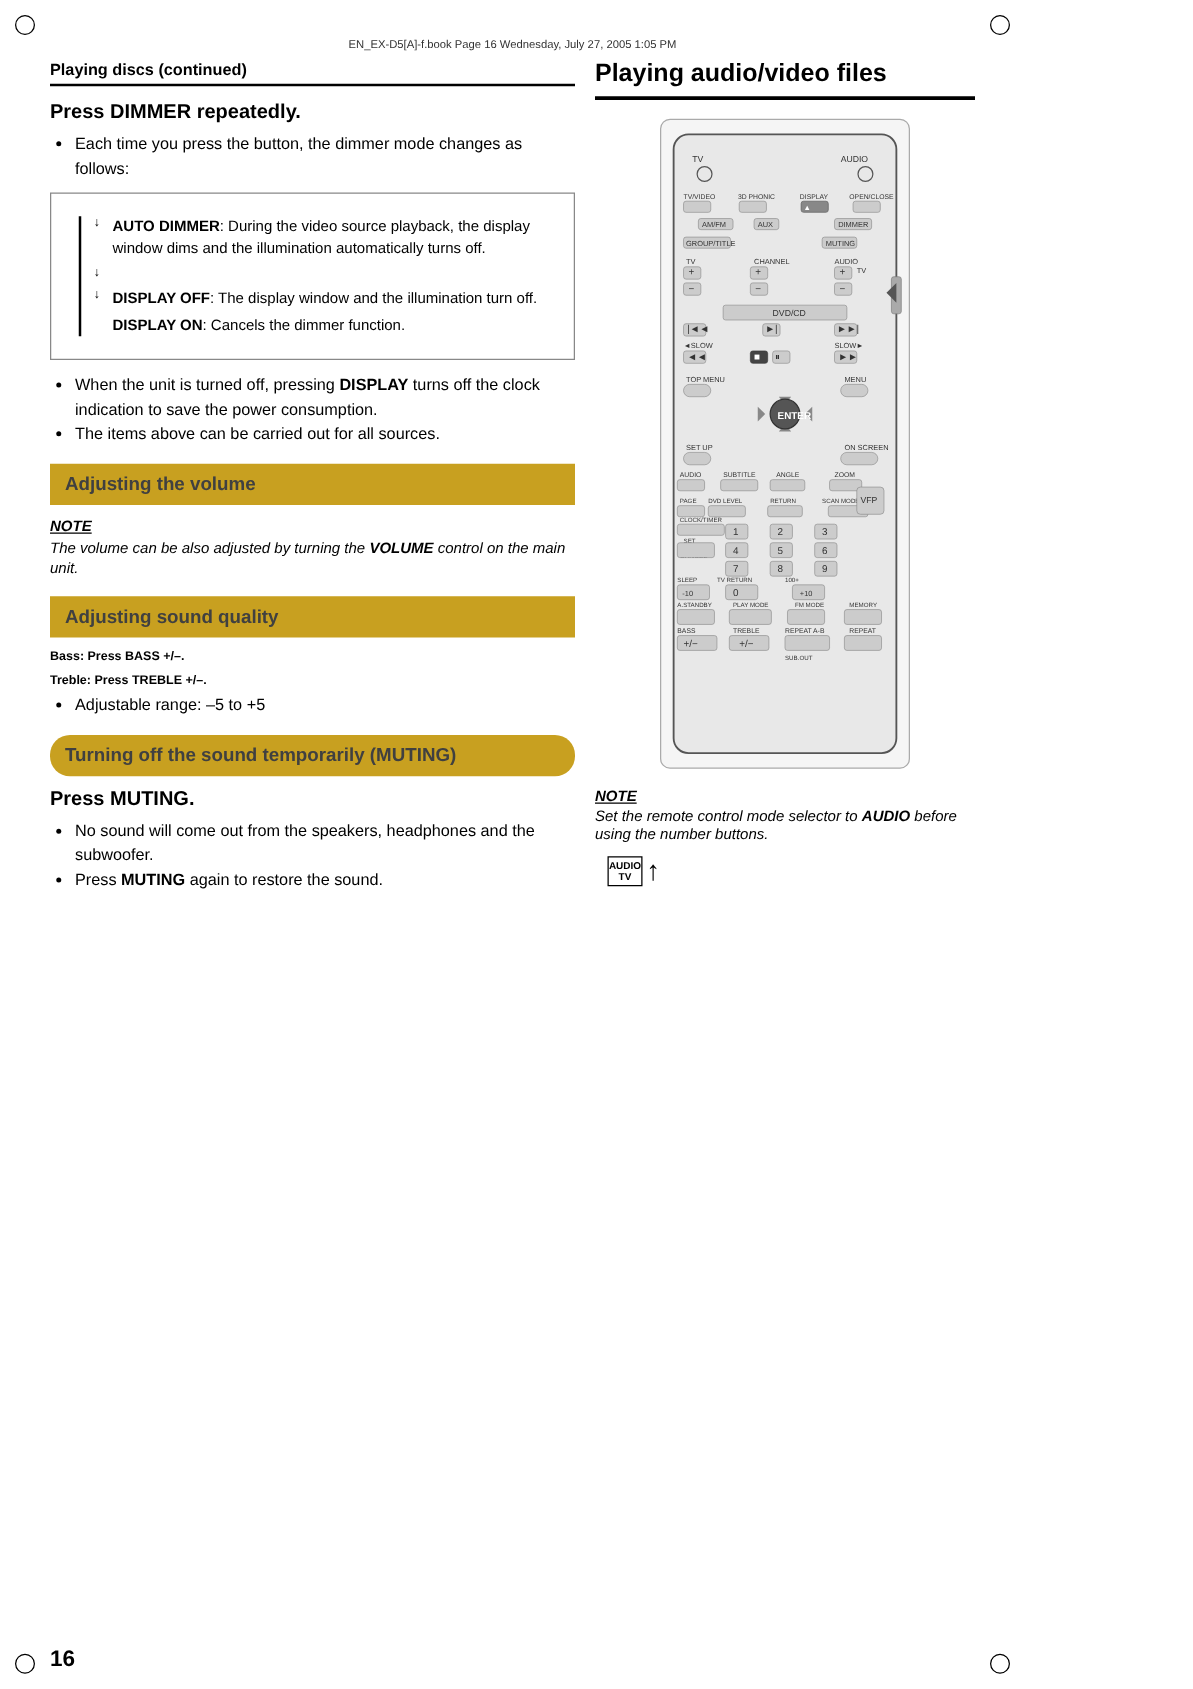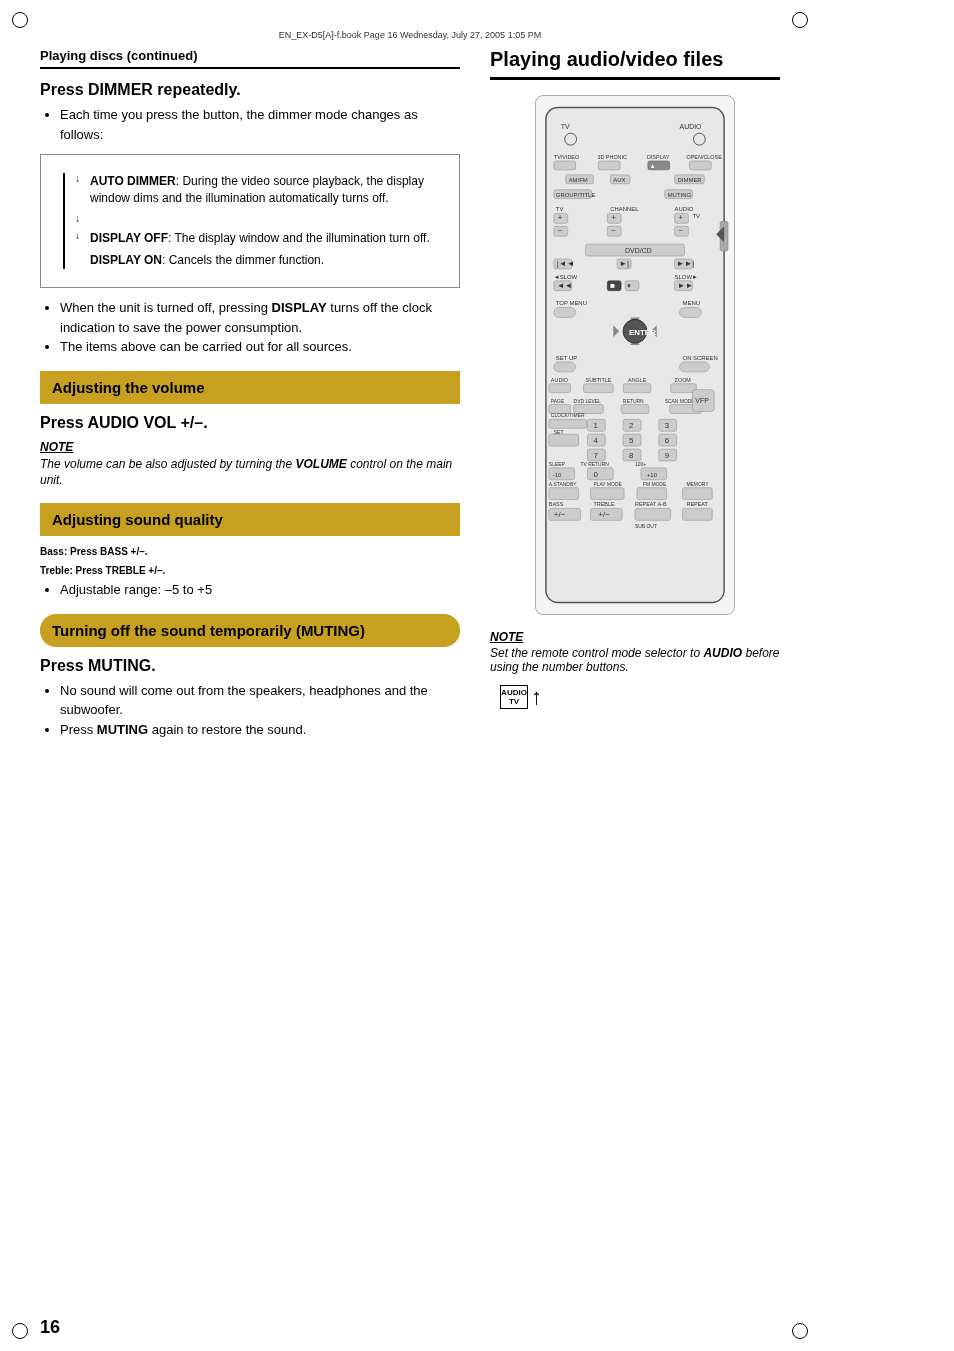--- a/index.html
+++ b/index.html
@@ -37,21 +37,21 @@
     .file-info {
       font-size: 9px;
       color: #333;
       text-align: center;
       margin-bottom: 8px;
     }
 
     
     .columns {
       display: flex;
-      gap: 30px;
+      gap: 16px;
       margin-top: 5px;
     }
 
     .left-col {
       width: 420px;
       flex-shrink: 0;
     }
 
     .right-col {
       flex: 1;
@@ -82,21 +82,21 @@
       color: #fff;
       padding: 10px 14px;
       margin-bottom: 14px;
       font-weight: bold;
       font-size: 15px;
       line-height: 1.4;
     }
 
     .highlight-box-orange {
       background: #c8a020;
-      color: #000000;
+      color: #404040;
       padding: 8px 12px;
       margin-bottom: 10px;
       font-weight: bold;
       font-size: 15px;
     }
 
     
     .sub-heading {
       font-size: 16px;
       font-weight: bold;
@@ -280,21 +280,20 @@
 
       <ul class="bullet-list" style="margin-top:10px;">
         <li>When the unit is turned off, pressing <b>DISPLAY</b> turns off the clock indication to save the power consumption.</li>
         <li>The items above can be carried out for all sources.</li>
       </ul>
 
       <div class="highlight-box-orange" style="margin-top:14px;">
         <span>Adjusting the volume</span>
       </div>
 
-      <div class="sub-heading">Press AUDIO VOL +/–.</div>
 
       <div class="note-block">
         <div class="note-title">NOTE</div>
         <div class="note-text">
           The volume can be also adjusted by turning the <strong>VOLUME</strong> control on the main unit.
         </div>
       </div>
 
       <div class="highlight-box-orange" style="margin-top:14px;">
         <span>Adjusting sound quality</span>

